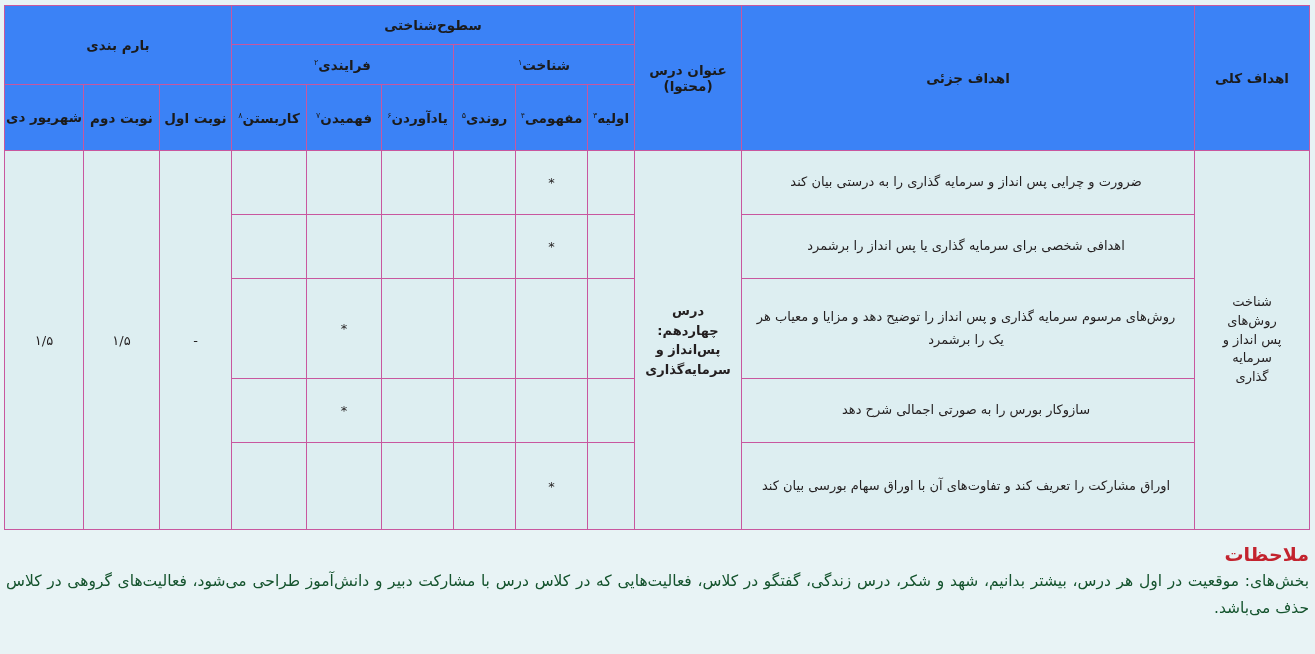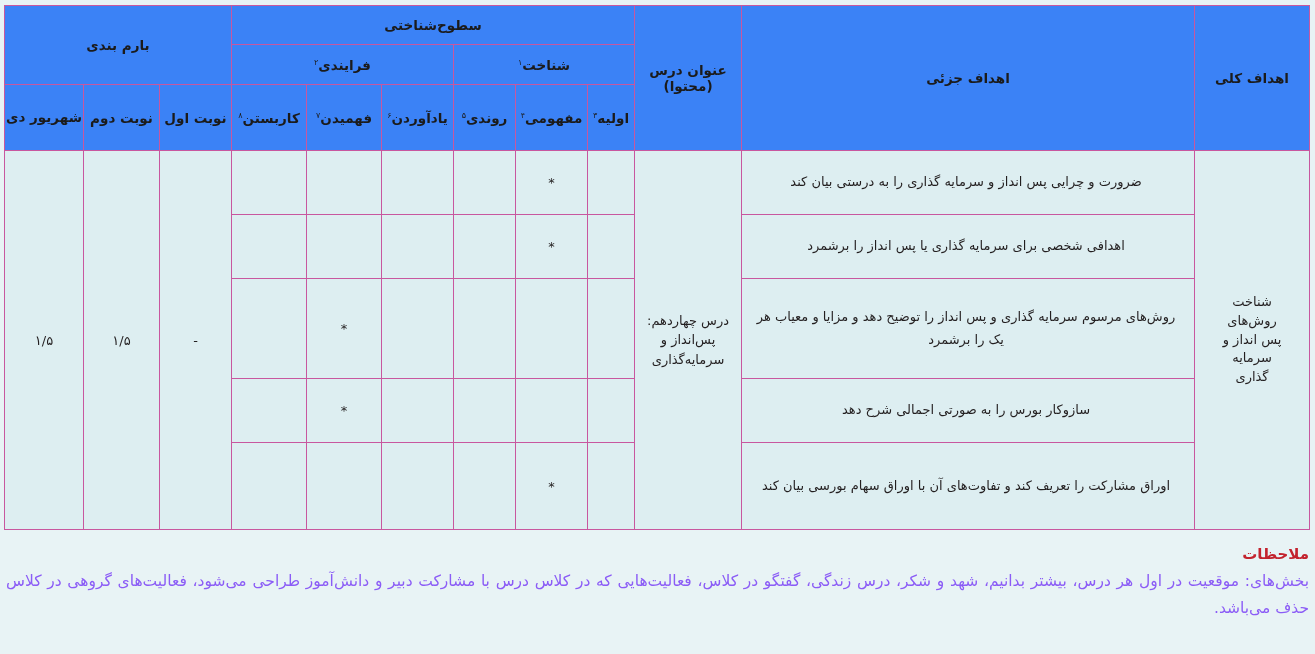--- a/index.html
+++ b/index.html
@@ -32,33 +32,33 @@
     color: #1b1b1b;
   }
   table.plan tbody td { background: #ddeef1; }
   .objective-cell {
     text-align: right;
     padding: 0 14px 0 10px;
     font-size: 13.5px;
     line-height: 1.75;
   }
   .general-cell { font-size: 13.5px; line-height: 1.45; padding: 0 22px; }
-  .lesson-cell { font-weight: normal; font-size: 13.5px; line-height: 1.5; padding: 0 6px; }
+  .lesson-cell { font-weight: bold; font-size: 13.5px; line-height: 1.5; padding: 0 6px; }
   .mark { font-size: 15px; }
   sup { font-size: 8px; vertical-align: super; font-weight: normal; }
 
   .notes {
     position: absolute; right: 6px; left: 6px; top: 540px;
     direction: rtl; text-align: right;
   }
   .notes-title {
-    color: #c3232e; font-weight: bold; font-size: 15px; line-height: 28px;
+    color: #c3232e; font-weight: bold; font-size: 19px; line-height: 28px;
   }
   .notes-body {
-    font-size: 15.5px; line-height: 27px; color: #8b5cf6; text-align: justify;
+    font-size: 15.5px; line-height: 27px; color: #14532d; text-align: justify;
     text-align-last: right;
   }
 </style>
 </head>
 <body>
 
 <div class="page">
   <div class="table-wrap">
     <table class="plan">
       <colgroup>

